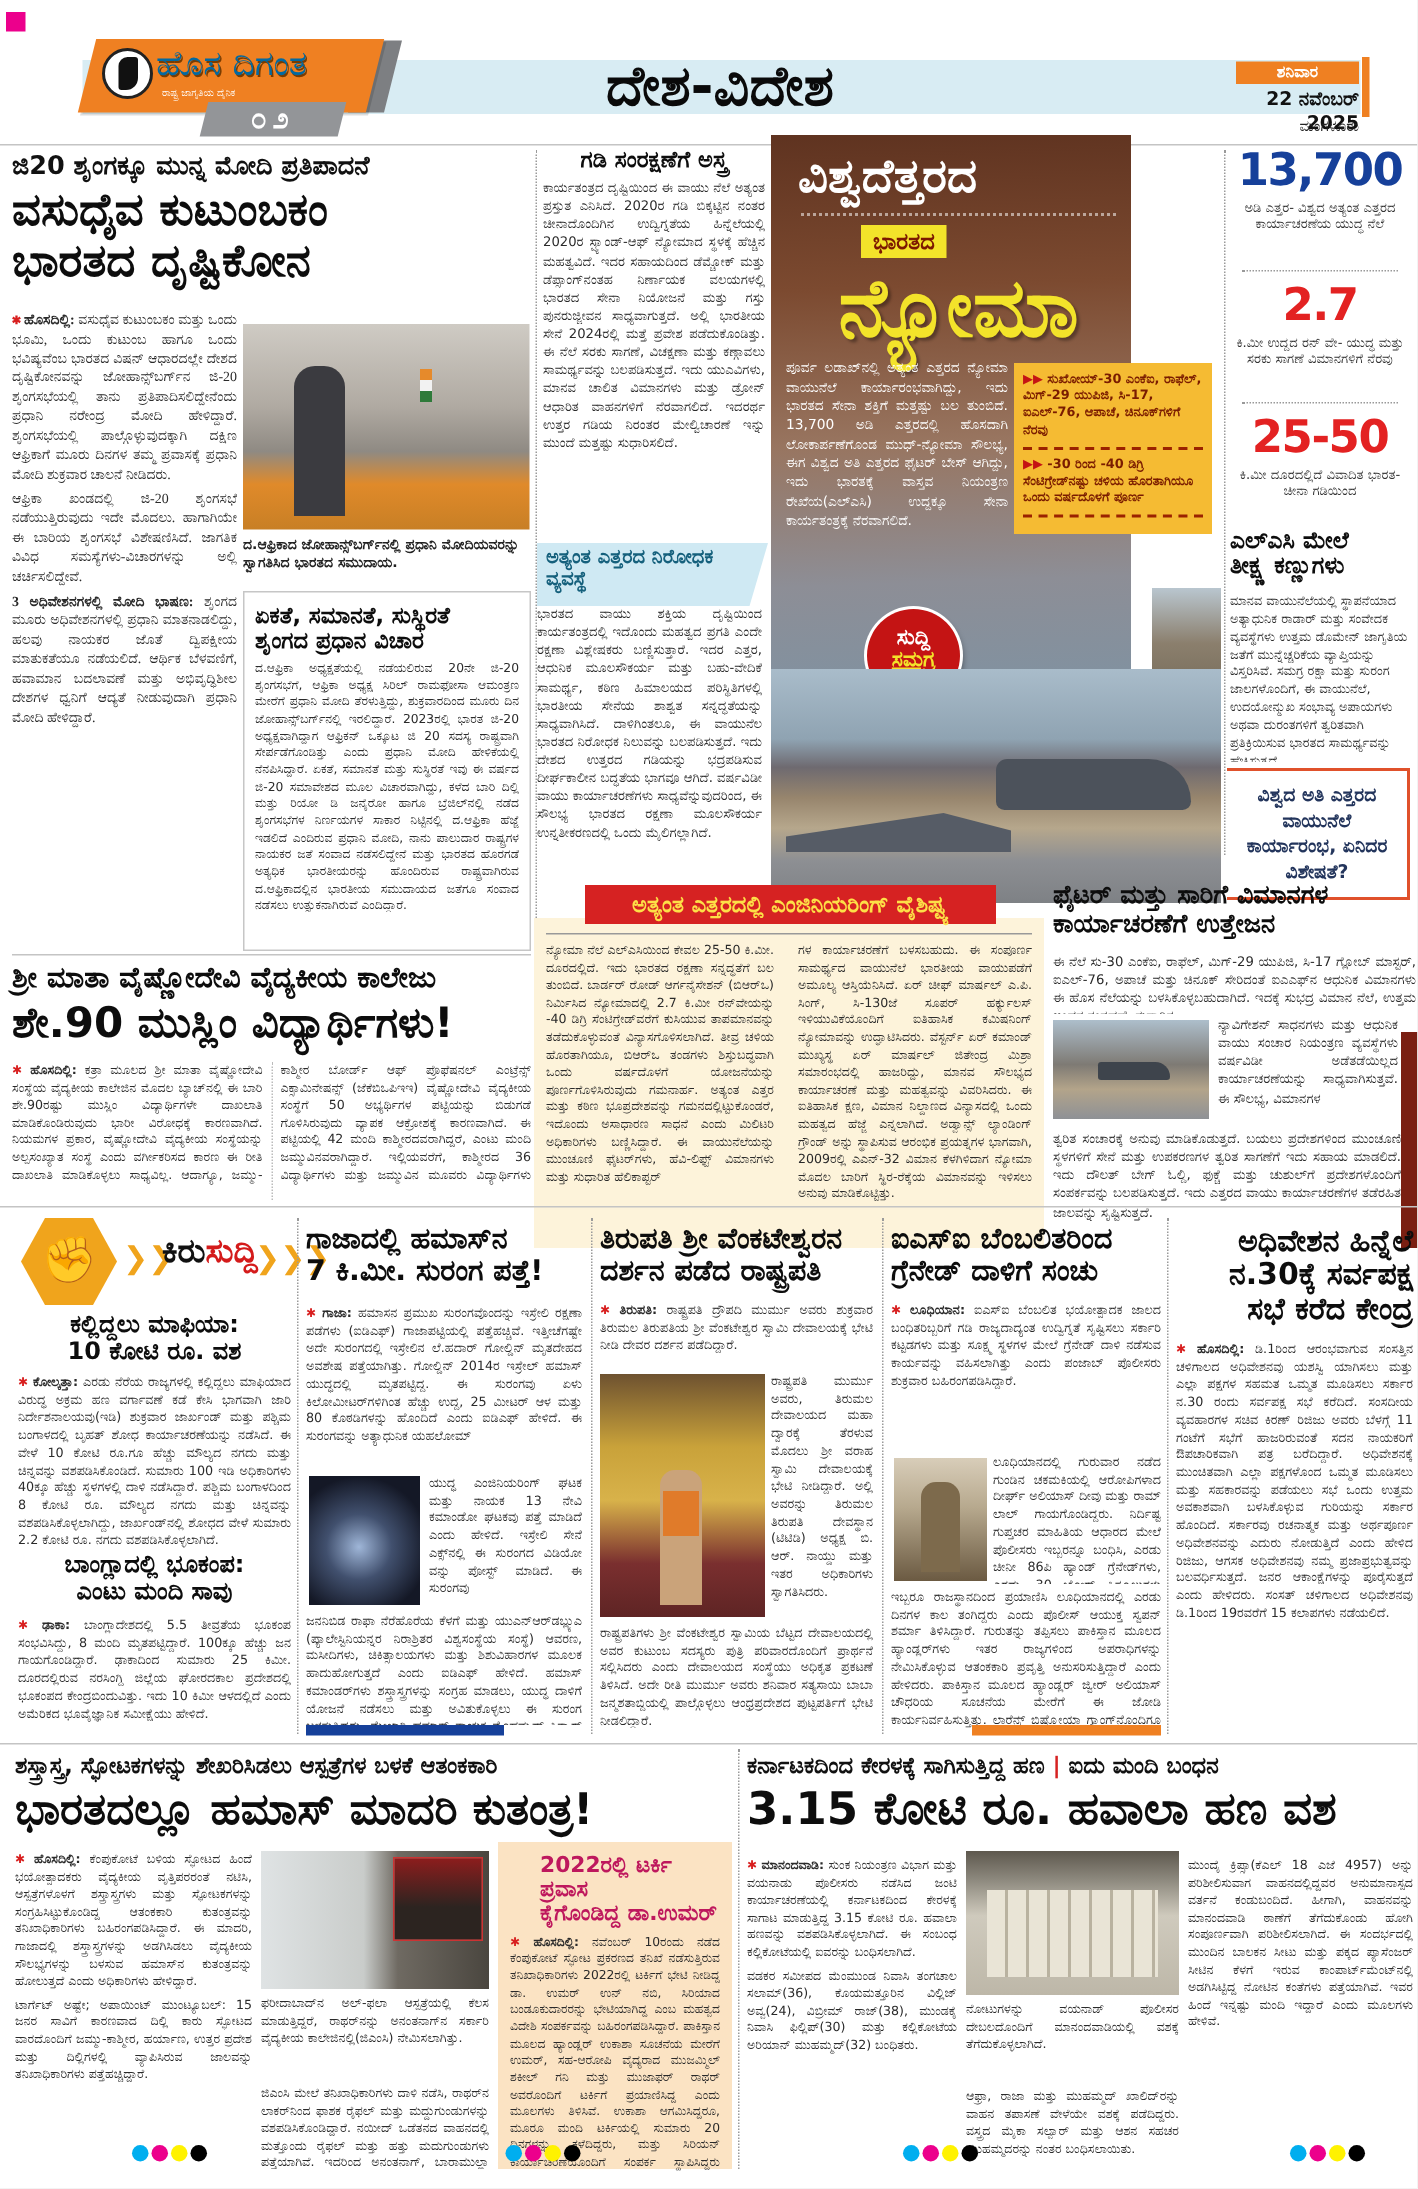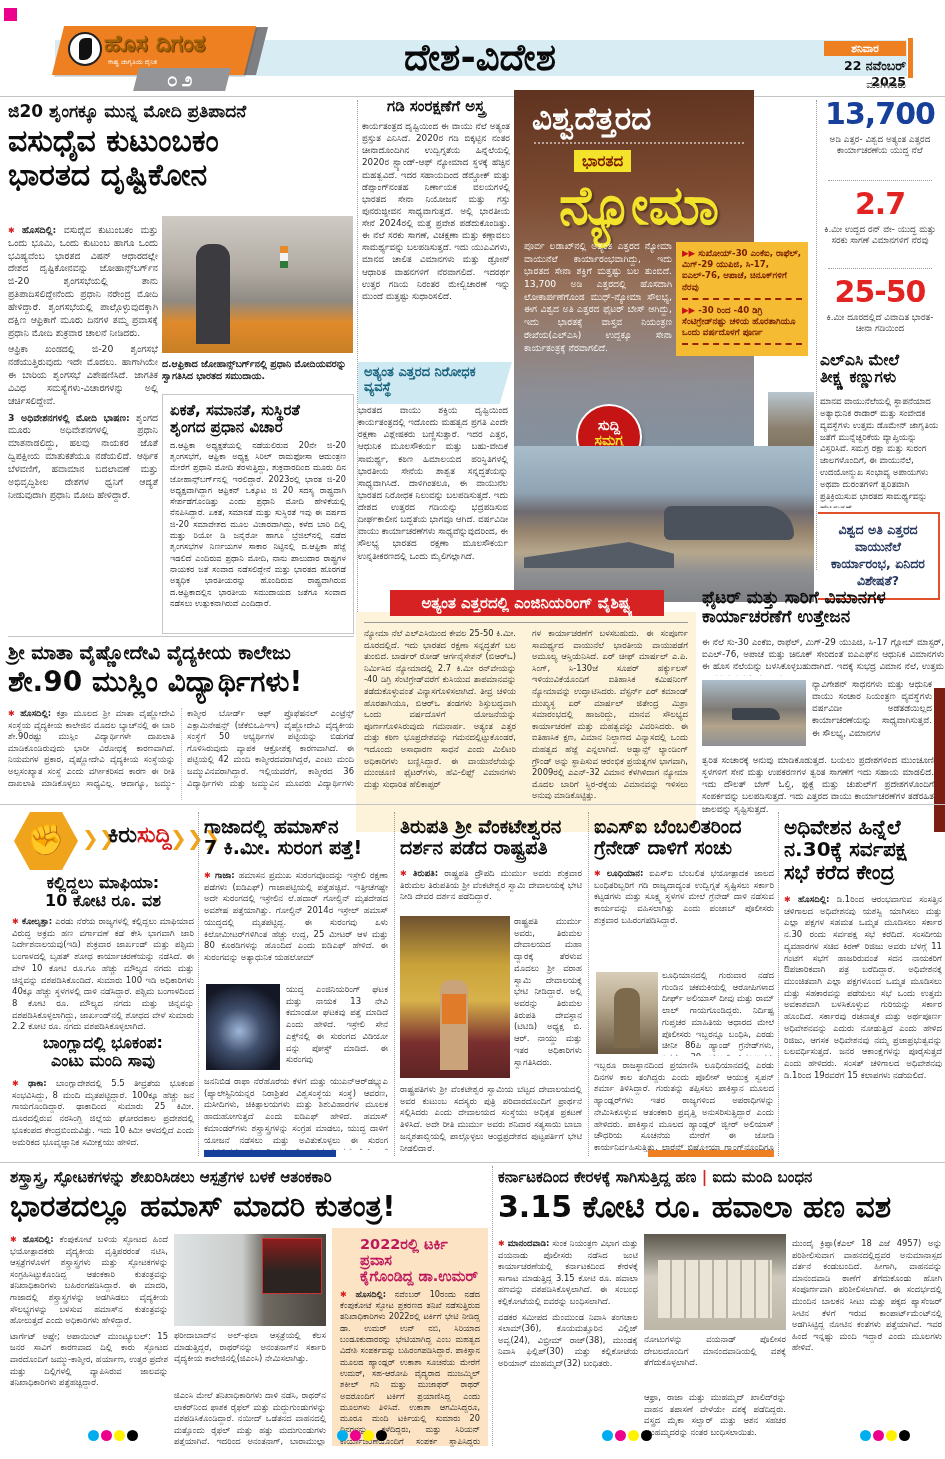--- a/index.html
+++ b/index.html
@@ -33,36 +33,36 @@
   <div class="abs" style="left:4px;top:8px;width:13px;height:13px;background:#ec008c;"></div>
 
   <div class="abs" style="left:55px;top:40px;width:852px;height:36px;background:#d8ecf3;"></div>
   <div class="abs center" style="left:300px;top:36px;width:360px;font-size:37px;font-weight:bold;color:#0a0a0a;">ದೇಶ-ವಿದೇಶ</div>
 
   <div class="abs skew" style="left:238px;top:27px;width:24px;height:48px;background:#7d7f82;"></div>
   <div class="abs skew" style="left:58px;top:26px;width:192px;height:49px;background:#ef8022;box-shadow:2px 2px 0 #00000022;"></div>
   <div class="abs" style="left:68px;top:32px;width:30px;height:30px;border-radius:50%;background:#ffffff;border:2px solid #222;overflow:hidden;">
     <div style="width:13px;height:22px;background:#111;margin:4px 0 0 9px;border-radius:6px 2px 8px 2px;"></div>
   </div>
-  <div class="abs" style="left:104px;top:30px;width:150px;font-size:23px;font-weight:bold;color:#a16207;text-shadow:1px 1px 0 #7a3c00;">ಹೊಸ ದಿಗಂತ</div>
+  <div class="abs" style="left:104px;top:30px;width:150px;font-size:23px;font-weight:normal;color:#0369a1;text-shadow:1px 1px 0 #7a3c00;">ಹೊಸ ದಿಗಂತ</div>
   <div class="abs" style="left:108px;top:58px;width:140px;font-size:6.5px;color:#fff;">ರಾಷ್ಟ್ರ ಜಾಗೃತಿಯ ದೈನಿಕ</div>
   <div class="abs skew center" style="left:136px;top:68px;width:92px;height:23px;background:#939598;">
     <span style="display:inline-block;transform:skewX(14deg);font-size:19px;font-weight:bold;color:#ffffff;letter-spacing:4px;">೦೨</span>
   </div>
 
   <div class="abs center" style="left:824px;top:41px;width:82px;height:15px;background:#ef8022;font-size:10.5px;font-weight:bold;color:#fff;line-height:15px;">ಶನಿವಾರ</div>
   <div class="abs" style="left:806px;top:58px;width:100px;font-size:12.5px;font-weight:bold;color:#111;text-align:right;">22 ನವೆಂಬರ್ 2025</div>
   <div class="abs" style="left:826px;top:79px;width:80px;font-size:10px;color:#222;text-align:right;">ಮಂಗಳೂರು</div>
   <div class="abs" style="left:908px;top:38px;width:5px;height:40px;background:#ef8022;"></div>
   <div class="abs rule" style="left:0;top:96px;width:945px;"></div>
 
   <div class="abs kick" style="left:8px;top:101px;width:346px;font-size:17px;">ಜಿ20 ಶೃಂಗಕ್ಕೂ ಮುನ್ನ ಮೋದಿ ಪ್ರತಿಪಾದನೆ</div>
   <div class="abs hl" style="left:8px;top:124px;width:346px;font-size:30px;">ವಸುಧೈವ ಕುಟುಂಬಕಂ
 ಭಾರತದ ದೃಷ್ಟಿಕೋನ</div>
-  <div class="abs body" style="left:8px;top:224px;width:150px;height:422px;overflow:hidden;">
+  <div class="abs body" style="left:8px;top:208px;width:150px;height:422px;overflow:hidden;font-family:Liberation Serif, serif;">
     <p><span class="dl">ಹೊಸದಿಲ್ಲಿ:</span> <span>ವಸುಧೈವ ಕುಟುಂಬಕಂ ಮತ್ತು ಒಂದು ಭೂಮಿ, ಒಂದು ಕುಟುಂಬ ಹಾಗೂ ಒಂದು ಭವಿಷ್ಯವೆಂಬ ಭಾರತದ ವಿಷನ್ ಆಧಾರದಲ್ಲೇ ದೇಶದ ದೃಷ್ಟಿಕೋನವನ್ನು ಜೋಹಾನ್ಸ್‌ಬರ್ಗ್‌ನ ಜಿ-20 ಶೃಂಗಸಭೆಯಲ್ಲಿ ತಾನು ಪ್ರತಿಪಾದಿಸಲಿದ್ದೇನೆಂದು ಪ್ರಧಾನಿ ನರೇಂದ್ರ ಮೋದಿ ಹೇಳಿದ್ದಾರೆ. ಶೃಂಗಸಭೆಯಲ್ಲಿ ಪಾಲ್ಗೊಳ್ಳುವುದಕ್ಕಾಗಿ ದಕ್ಷಿಣ ಆಫ್ರಿಕಾಗೆ ಮೂರು ದಿನಗಳ ತಮ್ಮ ಪ್ರವಾಸಕ್ಕೆ ಪ್ರಧಾನಿ ಮೋದಿ ಶುಕ್ರವಾರ ಚಾಲನೆ ನೀಡಿದರು.</span></p>
     <p>ಆಫ್ರಿಕಾ ಖಂಡದಲ್ಲಿ ಜಿ-20 ಶೃಂಗಸಭೆ ನಡೆಯುತ್ತಿರುವುದು ಇದೇ ಮೊದಲು. ಹಾಗಾಗಿಯೇ ಈ ಬಾರಿಯ ಶೃಂಗಸಭೆ ವಿಶೇಷಣಿಸಿದೆ. ಜಾಗತಿಕ ವಿವಿಧ ಸಮಸ್ಯೆಗಳು-ವಿಚಾರಗಳನ್ನು ಅಲ್ಲಿ ಚರ್ಚಿಸಲಿದ್ದೇವೆ.</p>
     <p><b>3 ಅಧಿವೇಶನಗಳಲ್ಲಿ ಮೋದಿ ಭಾಷಣ:</b> <span>ಶೃಂಗದ ಮೂರು ಅಧಿವೇಶನಗಳಲ್ಲಿ ಪ್ರಧಾನಿ ಮಾತನಾಡಲಿದ್ದು, ಹಲವು ನಾಯಕರ ಜೊತೆ ದ್ವಿಪಕ್ಷೀಯ ಮಾತುಕತೆಯೂ ನಡೆಯಲಿದೆ. ಆರ್ಥಿಕ ಬೆಳವಣಿಗೆ, ಹವಾಮಾನ ಬದಲಾವಣೆ ಮತ್ತು ಅಭಿವೃದ್ಧಿಶೀಲ ದೇಶಗಳ ಧ್ವನಿಗೆ ಆದ್ಯತೆ ನೀಡುವುದಾಗಿ ಪ್ರಧಾನಿ ಮೋದಿ ಹೇಳಿದ್ದಾರೆ.</span></p>
   </div>
   <div class="photo" style="left:162px;top:216px;width:191px;height:137px;background:linear-gradient(180deg,#cfcbc4 0%,#b0aaa2 40%,#8f8a83 62%,#e08a2a 78%,#c87f25 100%);">
     <div style="position:absolute;left:34px;top:28px;width:34px;height:100px;background:#3b3b40;border-radius:14px 14px 0 0;"></div>
     <div style="position:absolute;left:118px;top:30px;width:8px;height:22px;background:linear-gradient(180deg,#e68a2b 33%,#f2f2f2 33%,#f2f2f2 66%,#2f7a3a 66%);"></div>
   </div>
   <div class="abs cap" style="left:162px;top:358px;width:191px;">ದ.ಆಫ್ರಿಕಾದ ಜೋಹಾನ್ಸ್‌ಬರ್ಗ್‌ನಲ್ಲಿ ಪ್ರಧಾನಿ ಮೋದಿಯವರನ್ನು ಸ್ವಾಗತಿಸಿದ ಭಾರತದ ಸಮುದಾಯ.</div>
 
@@ -113,21 +113,21 @@
   <div class="abs" style="left:828px;top:268px;width:104px;border-top:1px dotted #999;"></div>
   <div class="abs stat-val" style="left:820px;top:274px;width:120px;color:#e32222;">25-50</div>
   <div class="abs stat-cap" style="left:820px;top:312px;width:120px;">ಕಿ.ಮೀ ದೂರದಲ್ಲಿದೆ ವಿವಾದಿತ ಭಾರತ-ಚೀನಾ ಗಡಿಯಿಂದ</div>
 
   <div class="abs hl" style="left:820px;top:352px;width:122px;font-size:15.5px;">ಎಲ್‌ಎಸಿ ಮೇಲೆ
 ತೀಕ್ಷ್ಣ ಕಣ್ಣುಗಳು</div>
   <div class="abs body" style="left:820px;top:396px;width:122px;height:112px;overflow:hidden;font-size:8.6px;text-align:left;">ಮಾನವ ವಾಯುನೆಲೆಯಲ್ಲಿ ಸ್ಥಾಪನೆಯಾದ ಅತ್ಯಾಧುನಿಕ ರಾಡಾರ್ ಮತ್ತು ಸಂವೇದಕ ವ್ಯವಸ್ಥೆಗಳು ಉತ್ತಮ ಡೊಮೇನ್ ಜಾಗೃತಿಯ ಜತೆಗೆ ಮುನ್ನೆಚ್ಚರಿಕೆಯ ವ್ಯಾಪ್ತಿಯನ್ನು ವಿಸ್ತರಿಸಿವೆ. ಸಮಗ್ರ ರಕ್ಷಾ ಮತ್ತು ಸುರಂಗ ಜಾಲಗಳೊಂದಿಗೆ, ಈ ವಾಯುನೆಲೆ, ಉದಯೋನ್ಮುಖ ಸಂಭಾವ್ಯ ಅಪಾಯಗಳು ಅಥವಾ ದುರಂತಗಳಿಗೆ ತ್ವರಿತವಾಗಿ ಪ್ರತಿಕ್ರಿಯಿಸುವ ಭಾರತದ ಸಾಮರ್ಥ್ಯವನ್ನು ಹೆಚ್ಚಿಸುತ್ತದೆ.</div>
   <div class="abs center" style="left:818px;top:512px;width:108px;border:2px solid #e0512b;border-left:none;padding:8px 6px;font-size:12.5px;font-weight:bold;color:#23355c;line-height:1.35;">ವಿಶ್ವದ ಅತಿ ಎತ್ತರದ ವಾಯುನೆಲೆ ಕಾರ್ಯಾರಂಭ, ಏನಿದರ ವಿಶೇಷತೆ?</div>
 
   <div class="abs" style="left:356px;top:612px;width:340px;height:220px;background:#fdf3da;"></div>
-  <div class="abs center" style="left:390px;top:590px;width:274px;height:26px;background:#d62222;color:#ffffff;font-weight:bold;font-size:15px;line-height:26px;">ಅತ್ಯಂತ ಎತ್ತರದಲ್ಲಿ ಎಂಜಿನಿಯರಿಂಗ್ ವೈಶಿಷ್ಟ್ಯ</div>
+  <div class="abs center" style="left:390px;top:590px;width:274px;height:26px;background:#d62222;color:#fde047;font-weight:bold;font-size:15px;line-height:26px;">ಅತ್ಯಂತ ಎತ್ತರದಲ್ಲಿ ಎಂಜಿನಿಯರಿಂಗ್ ವೈಶಿಷ್ಟ್ಯ</div>
   <div class="abs" style="left:364px;top:622px;width:324px;border-top:1px solid #999;"></div>
   <div class="abs body" style="left:364px;top:628px;width:152px;height:196px;overflow:hidden;font-size:8.4px;">ನ್ಯೋಮಾ ನೆಲೆ ಎಲ್‌ಎಸಿಯಿಂದ ಕೇವಲ 25-50 ಕಿ.ಮೀ. ದೂರದಲ್ಲಿದೆ. ಇದು ಭಾರತದ ರಕ್ಷಣಾ ಸನ್ನದ್ಧತೆಗೆ ಬಲ ತುಂಬಿದೆ. ಬಾರ್ಡರ್ ರೋಡ್ ಆರ್ಗನೈಸೇಶನ್ (ಬಿಆರ್‌ಒ) ನಿರ್ಮಿಸಿದ ನ್ಯೋಮಾದಲ್ಲಿ 2.7 ಕಿ.ಮೀ ರನ್‌ವೇಯನ್ನು -40 ಡಿಗ್ರಿ ಸೆಂಟಿಗ್ರೇಡ್‌ವರೆಗೆ ಕುಸಿಯುವ ತಾಪಮಾನವನ್ನು ತಡೆದುಕೊಳ್ಳುವಂತೆ ವಿನ್ಯಾಸಗೊಳಿಸಲಾಗಿದೆ. ತೀವ್ರ ಚಳಿಯ ಹೊರತಾಗಿಯೂ, ಬಿಆರ್‌ಒ ತಂಡಗಳು ಶಿಸ್ತುಬದ್ಧವಾಗಿ ಒಂದು ವರ್ಷದೊಳಗೆ ಯೋಜನೆಯನ್ನು ಪೂರ್ಣಗೊಳಿಸಿರುವುದು ಗಮನಾರ್ಹ. ಅತ್ಯಂತ ಎತ್ತರ ಮತ್ತು ಕಠಿಣ ಭೂಪ್ರದೇಶವನ್ನು ಗಮನದಲ್ಲಿಟ್ಟುಕೊಂಡರೆ, ಇದೊಂದು ಅಸಾಧಾರಣ ಸಾಧನೆ ಎಂದು ಮಿಲಿಟರಿ ಅಧಿಕಾರಿಗಳು ಬಣ್ಣಿಸಿದ್ದಾರೆ. ಈ ವಾಯುನೆಲೆಯನ್ನು ಮುಂಚೂಣಿ ಫೈಟರ್‌ಗಳು, ಹೆವಿ-ಲಿಫ್ಟ್ ವಿಮಾನಗಳು ಮತ್ತು ಸುಧಾರಿತ ಹೆಲಿಕಾಪ್ಟರ್</div>
   <div class="abs body" style="left:532px;top:628px;width:156px;height:196px;overflow:hidden;font-size:8.4px;">ಗಳ ಕಾರ್ಯಾಚರಣೆಗೆ ಬಳಸಬಹುದು. ಈ ಸಂಪೂರ್ಣ ಸಾಮರ್ಥ್ಯದ ವಾಯುನೆಲೆ ಭಾರತೀಯ ವಾಯುಪಡೆಗೆ ಅಮೂಲ್ಯ ಆಸ್ತಿಯೆನಿಸಿದೆ. ಏರ್ ಚೀಫ್ ಮಾರ್ಷಲ್ ಎ.ಪಿ. ಸಿಂಗ್, ಸಿ-130ಜೆ ಸೂಪರ್ ಹರ್ಕ್ಯುಲಸ್ ಇಳಿಯುವಿಕೆಯೊಂದಿಗೆ ಐತಿಹಾಸಿಕ ಕಮಿಷನಿಂಗ್ ನ್ಯೋಮಾವನ್ನು ಉದ್ಘಾಟಿಸಿದರು. ವೆಸ್ಟರ್ನ್ ಏರ್ ಕಮಾಂಡ್ ಮುಖ್ಯಸ್ಥ ಏರ್ ಮಾರ್ಷಲ್ ಜಿತೇಂದ್ರ ಮಿಶ್ರಾ ಸಮಾರಂಭದಲ್ಲಿ ಹಾಜರಿದ್ದು, ಮಾನವ ಸೌಲಭ್ಯದ ಕಾರ್ಯಾಚರಣೆ ಮತ್ತು ಮಹತ್ವವನ್ನು ವಿವರಿಸಿದರು. ಈ ಐತಿಹಾಸಿಕ ಕ್ಷಣ, ವಿಮಾನ ನಿಲ್ದಾಣದ ವಿನ್ಯಾಸದಲ್ಲಿ ಒಂದು ಮಹತ್ವದ ಹೆಜ್ಜೆ ಎನ್ನಲಾಗಿದೆ. ಅಡ್ವಾನ್ಸ್ ಲ್ಯಾಂಡಿಂಗ್ ಗ್ರೌಂಡ್ ಅನ್ನು ಸ್ಥಾಪಿಸುವ ಆರಂಭಿಕ ಪ್ರಯತ್ನಗಳ ಭಾಗವಾಗಿ, 2009ರಲ್ಲಿ ಎಎನ್-32 ವಿಮಾನ ಕೆಳಗಿಳಿದಾಗ ನ್ಯೋಮಾ ಮೊದಲ ಬಾರಿಗೆ ಸ್ಥಿರ-ರೆಕ್ಕೆಯ ವಿಮಾನವನ್ನು ಇಳಿಸಲು ಅನುವು ಮಾಡಿಕೊಟ್ಟಿತ್ತು.</div>
 
   <div class="abs hl" style="left:702px;top:588px;width:242px;font-size:17px;">ಫೈಟರ್ ಮತ್ತು ಸಾರಿಗೆ ವಿಮಾನಗಳ
 ಕಾರ್ಯಾಚರಣೆಗೆ ಉತ್ತೇಜನ</div>
   <div class="abs body" style="left:702px;top:636px;width:242px;height:40px;overflow:hidden;font-size:8.8px;">ಈ ನೆಲೆ ಸು-30 ಎಂಕೆಐ, ರಾಫೆಲ್, ಮಿಗ್-29 ಯುಪಿಜಿ, ಸಿ-17 ಗ್ಲೋಬ್ ಮಾಸ್ಟರ್, ಐಎಲ್-76, ಅಪಾಚೆ ಮತ್ತು ಚಿನೂಕ್ ಸೇರಿದಂತೆ ಐಎಎಫ್‌ನ ಆಧುನಿಕ ವಿಮಾನಗಳು ಈ ಹೊಸ ನೆಲೆಯನ್ನು ಬಳಸಿಕೊಳ್ಳಬಹುದಾಗಿದೆ. ಇದಕ್ಕೆ ಸುಭದ್ರ ವಿಮಾನ ನೆಲೆ, ಉತ್ತಮ ಇಂಧನ ಸಂಗ್ರಹಣೆ, ಸುಧಾರಿತ</div>
   <div class="photo" style="left:702px;top:680px;width:104px;height:66px;background:linear-gradient(180deg,#adbecb 0%,#7e7a74 45%,#b3a48a 70%,#8e9196 100%);">
     <div style="position:absolute;left:30px;top:28px;width:48px;height:12px;background:#3e444c;border-radius:3px 14px 3px 3px;"></div>
   </div>
@@ -195,21 +195,21 @@
   <div class="abs body" style="left:594px;top:868px;width:180px;height:100px;overflow:hidden;font-size:8.5px;">
     <p><span class="dl">ಲೂಧಿಯಾನ:</span> <span>ಐಎಸ್‌ಐ ಬೆಂಬಲಿತ ಭಯೋತ್ಪಾದಕ ಜಾಲದ ಬಂಧಿತರಿಬ್ಬರಿಗೆ ಗಡಿ ರಾಜ್ಯದಾದ್ಯಂತ ಉದ್ವಿಗ್ನತೆ ಸೃಷ್ಟಿಸಲು ಸರ್ಕಾರಿ ಕಟ್ಟಡಗಳು ಮತ್ತು ಸೂಕ್ಷ್ಮ ಸ್ಥಳಗಳ ಮೇಲೆ ಗ್ರೆನೇಡ್ ದಾಳಿ ನಡೆಸುವ ಕಾರ್ಯವನ್ನು ವಹಿಸಲಾಗಿತ್ತು ಎಂದು ಪಂಜಾಬ್ ಪೊಲೀಸರು ಶುಕ್ರವಾರ ಬಹಿರಂಗಪಡಿಸಿದ್ದಾರೆ.</span></p>
   </div>
   <div class="photo" style="left:596px;top:972px;width:62px;height:82px;background:linear-gradient(180deg,#d8cdb9 0%,#b7a98e 40%,#6b5a42 100%);">
     <div style="position:absolute;left:18px;top:16px;width:26px;height:60px;background:#7d6a4c;border-radius:10px 10px 0 0;"></div>
   </div>
   <div class="abs body" style="left:662px;top:970px;width:112px;height:86px;overflow:hidden;font-size:8.5px;">ಲೂಧಿಯಾನದಲ್ಲಿ ಗುರುವಾರ ನಡೆದ ಗುಂಡಿನ ಚಕಮಕಿಯಲ್ಲಿ ಆರೋಪಿಗಳಾದ ದೀರ್ಘ್ ಅಲಿಯಾಸ್ ದೀವು ಮತ್ತು ರಾಮ್ ಲಾಲ್ ಗಾಯಗೊಂಡಿದ್ದರು. ನಿರ್ದಿಷ್ಟ ಗುಪ್ತಚರ ಮಾಹಿತಿಯ ಆಧಾರದ ಮೇಲೆ ಪೊಲೀಸರು ಇಬ್ಬರನ್ನೂ ಬಂಧಿಸಿ, ಎರಡು ಚೀನೀ 86ಪಿ ಹ್ಯಾಂಡ್ ಗ್ರೆನೇಡ್‌ಗಳು, ಎರಡು .30 ಬೋರ್ ಪಿಸ್ತೂಲುಗಳು ಮತ್ತು 40ಕ್ಕೂ ಹೆಚ್ಚು ಸುತ್ತು ಜೀವಂತ ಗುಂಡುಗಳನ್ನು ವಶಪಡಿಸಿಕೊಂಡಿದ್ದಾರೆ. ದಾಳಿ ಸಂಘಟಕರು</div>
   <div class="abs body" style="left:594px;top:1060px;width:180px;height:92px;overflow:hidden;font-size:8.5px;">ಇಬ್ಬರೂ ರಾಜಸ್ಥಾನದಿಂದ ಪ್ರಯಾಣಿಸಿ ಲೂಧಿಯಾನದಲ್ಲಿ ಎರಡು ದಿನಗಳ ಕಾಲ ತಂಗಿದ್ದರು ಎಂದು ಪೊಲೀಸ್ ಆಯುಕ್ತ ಸ್ವಪನ್ ಶರ್ಮಾ ತಿಳಿಸಿದ್ದಾರೆ. ಗುರುತನ್ನು ತಪ್ಪಿಸಲು ಪಾಕಿಸ್ತಾನ ಮೂಲದ ಹ್ಯಾಂಡ್ಲರ್‌ಗಳು ಇತರ ರಾಜ್ಯಗಳಿಂದ ಅಪರಾಧಿಗಳನ್ನು ನೇಮಿಸಿಕೊಳ್ಳುವ ಆತಂಕಕಾರಿ ಪ್ರವೃತ್ತಿ ಅನುಸರಿಸುತ್ತಿದ್ದಾರೆ ಎಂದು ಹೇಳಿದರು. ಪಾಕಿಸ್ತಾನ ಮೂಲದ ಹ್ಯಾಂಡ್ಲರ್ ಜ್ವೀರ್ ಅಲಿಯಾಸ್ ಚೌಧರಿಯ ಸೂಚನೆಯ ಮೇರೆಗೆ ಈ ಜೋಡಿ ಕಾರ್ಯನಿರ್ವಹಿಸುತ್ತಿತ್ತು. ಲಾರೆನ್ಸ್ ಬಿಷ್ಣೋಯಾ ಗ್ಯಾಂಗ್‌ನೊಂದಿಗೂ ಈ ಘಟಕ ಸಂಪರ್ಕ ಹೊಂದಿತ್ತು ಎಂದು ಪೊಲೀಸರು ತಿಳಿಸಿದ್ದಾರೆ. ಈ ಹಿಂದೆ ಇದೇ ಪ್ರಕರಣದಲ್ಲಿ ಫಿರೋಜ್‌ಪುರ, ಹರ್ಯಾಣ ಮತ್ತು ಬಿಹಾರದ ಮೂವರನ್ನು ಬಂಧಿಸಲಾಗಿತ್ತು.</div>
   <div class="abs" style="left:648px;top:1150px;width:126px;height:7px;background:#ef8022;"></div>
 
-  <div class="abs hl" style="left:784px;top:816px;width:158px;font-size:20px;">ಅಧಿವೇಶನ ಹಿನ್ನೆಲೆ
+  <div class="abs hl" style="left:784px;top:816px;width:158px;font-size:20px;text-align:right;">ಅಧಿವೇಶನ ಹಿನ್ನೆಲೆ
 ನ.30ಕ್ಕೆ ಸರ್ವಪಕ್ಷ
 ಸಭೆ ಕರೆದ ಕೇಂದ್ರ</div>
   <div class="abs body" style="left:784px;top:894px;width:158px;height:260px;overflow:hidden;font-size:8.5px;">
     <p><span class="dl">ಹೊಸದಿಲ್ಲಿ:</span> <span>ಡಿ.1ರಿಂದ ಆರಂಭವಾಗುವ ಸಂಸತ್ತಿನ ಚಳಿಗಾಲದ ಅಧಿವೇಶನವು ಯಶಸ್ವಿ ಯಾಗಿಸಲು ಮತ್ತು ಎಲ್ಲಾ ಪಕ್ಷಗಳ ಸಹಮತ ಒಮ್ಮತ ಮೂಡಿಸಲು ಸರ್ಕಾರ ನ.30 ರಂದು ಸರ್ವಪಕ್ಷ ಸಭೆ ಕರೆದಿದೆ. ಸಂಸದೀಯ ವ್ಯವಹಾರಗಳ ಸಚಿವ ಕಿರಣ್ ರಿಜಿಜು ಅವರು ಬೆಳಗ್ಗೆ 11 ಗಂಟೆಗೆ ಸಭೆಗೆ ಹಾಜರಿರುವಂತೆ ಸದನ ನಾಯಕರಿಗೆ ಔಪಚಾರಿಕವಾಗಿ ಪತ್ರ ಬರೆದಿದ್ದಾರೆ. ಅಧಿವೇಶನಕ್ಕೆ ಮುಂಚಿತವಾಗಿ ಎಲ್ಲಾ ಪಕ್ಷಗಳೊಂದ ಒಮ್ಮತ ಮೂಡಿಸಲು ಮತ್ತು ಸಹಕಾರವನ್ನು ಪಡೆಯಲು ಸಭೆ ಒಂದು ಉತ್ತಮ ಅವಕಾಶವಾಗಿ ಬಳಸಿಕೊಳ್ಳುವ ಗುರಿಯನ್ನು ಸರ್ಕಾರ ಹೊಂದಿದೆ. ಸರ್ಕಾರವು ರಚನಾತ್ಮಕ ಮತ್ತು ಅರ್ಥಪೂರ್ಣ ಅಧಿವೇಶನವನ್ನು ಎದುರು ನೋಡುತ್ತಿದೆ ಎಂದು ಹೇಳಿದ ರಿಜಿಜು, ಆಗಸಕ ಅಧಿವೇಶನವು ನಮ್ಮ ಪ್ರಜಾಪ್ರಭುತ್ವವನ್ನು ಬಲವರ್ಧಿಸುತ್ತದೆ. ಜನರ ಆಕಾಂಕ್ಷೆಗಳನ್ನು ಪೂರೈಸುತ್ತದೆ ಎಂದು ಹೇಳಿದರು. ಸಂಸತ್ ಚಳಿಗಾಲದ ಅಧಿವೇಶನವು ಡಿ.1ರಿಂದ 19ರವರೆಗೆ 15 ಕಲಾಪಗಳು ನಡೆಯಲಿದೆ.</span></p>
   </div>
 
   <div class="abs rule" style="left:0;top:1162px;width:945px;"></div>
   <div class="abs dotrule" style="left:492px;top:1166px;height:280px;"></div>
 
   <div class="abs kick" style="left:10px;top:1168px;width:478px;font-size:15px;">ಶಸ್ತ್ರಾಸ್ತ್ರ, ಸ್ಫೋಟಕಗಳನ್ನು ಶೇಖರಿಸಿಡಲು ಆಸ್ಪತ್ರೆಗಳ ಬಳಕೆ ಆತಂಕಕಾರಿ</div>

